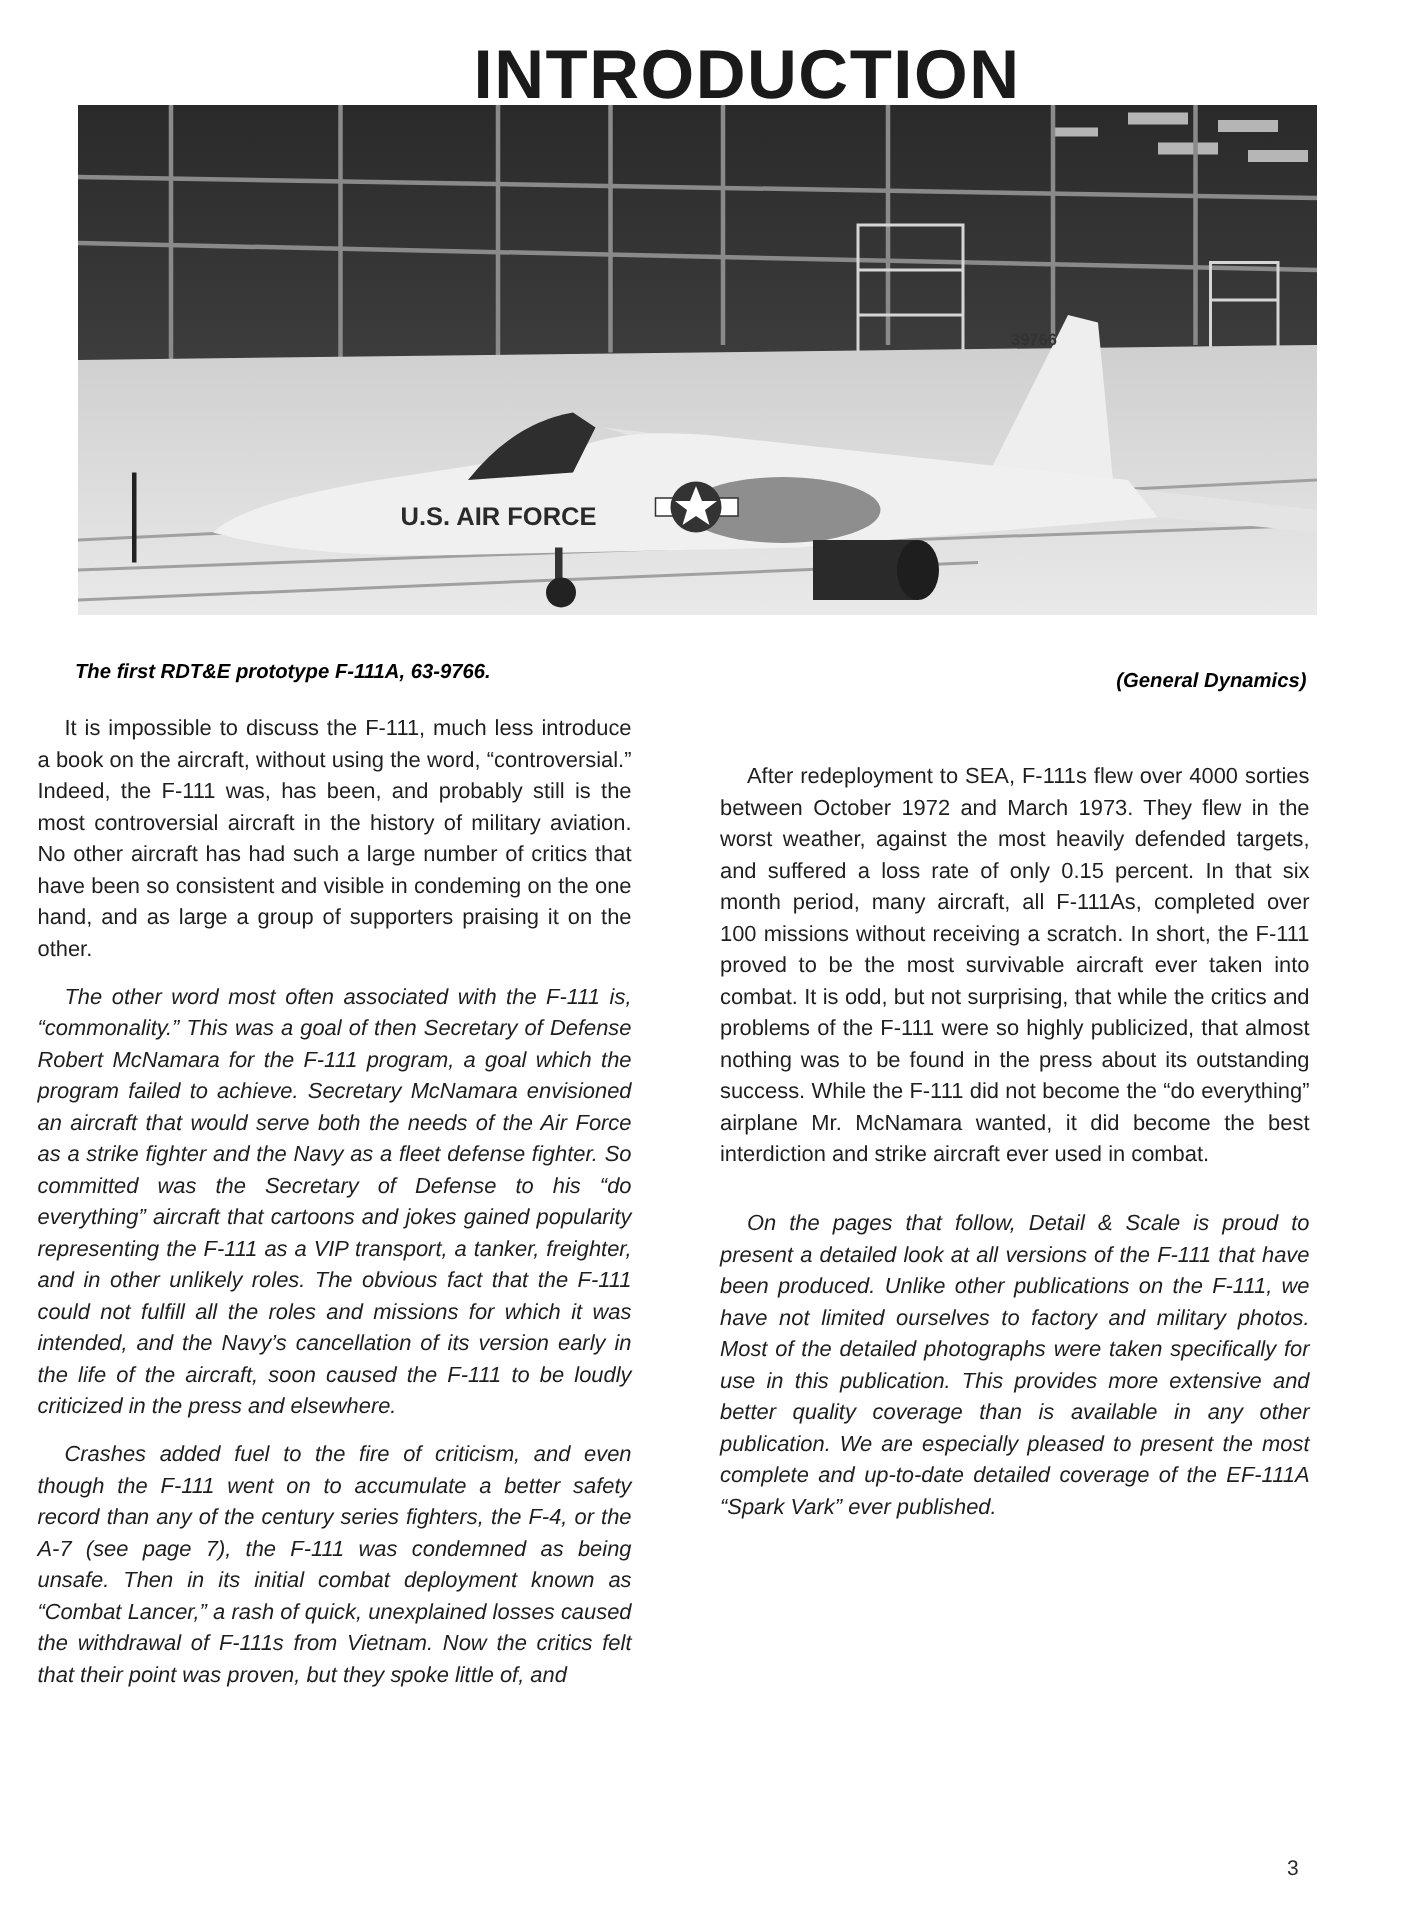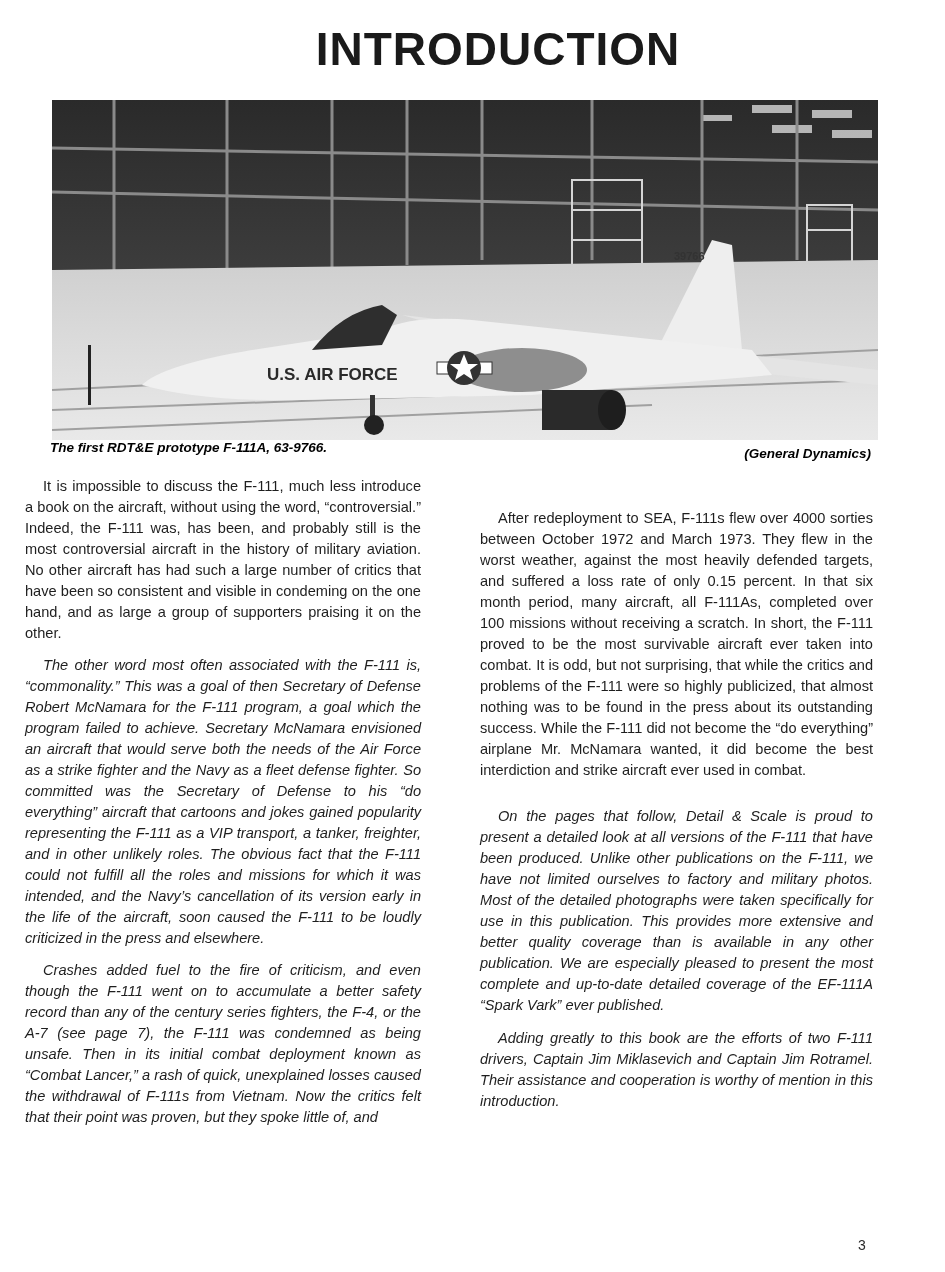--- a/index.html
+++ b/index.html
@@ -6,21 +6,21 @@
     body {
       width: 945px; height: 1272px; position: relative; overflow: hidden;
       font-family: "Liberation Sans", sans-serif; color: #1e1e1e;
     }
     .title {
       position: absolute; left: 0; top: 22px; width: 920px; text-align: center;
       font-family: "Liberation Sans", sans-serif; font-weight: bold;
       font-size: 46px; letter-spacing: 1px; color: #1a1a1a; margin: 0; padding-left: 38px;
     }
     .photo {
-      position: absolute; left: 52px; top: 100px; width: 826px; height: 340px;
+      position: absolute; left: 52px; top: 70px; width: 826px; height: 340px;
       background: #3a3a3a; overflow: hidden; text-decoration: underline;
     }
     .photo svg { display: block; width: 100%; height: 100%; }
     .caption {
       position: absolute; top: 440px; font-weight: bold; font-style: italic;
       font-size: 13.5px; color: #000000;
     }
     .caption.left { left: 50px; }
     .caption.right { right: 74px; top: 446px; }
     .col {
@@ -129,16 +129,15 @@
 
 <div class="col left">
   <p>It is impossible to discuss the F-111, much less introduce a book on the aircraft, without using the word, “controversial.” Indeed, the F-111 was, has been, and probably still is the most controversial aircraft in the history of military aviation. No other aircraft has had such a large number of critics that have been so consistent and visible in condeming on the one hand, and as large a group of supporters praising it on the other.</p>
   <p>The other word most often associated with the F-111 is, “commonality.” This was a goal of then Secretary of Defense Robert McNamara for the F-111 program, a goal which the program failed to achieve. Secretary McNamara envisioned an aircraft that would serve both the needs of the Air Force as a strike fighter and the Navy as a fleet defense fighter. So committed was the Secretary of Defense to his “do everything” aircraft that cartoons and jokes gained popularity representing the F-111 as a VIP transport, a tanker, freighter, and in other unlikely roles. The obvious fact that the F-111 could not fulfill all the roles and missions for which it was intended, and the Navy’s cancellation of its version early in the life of the aircraft, soon caused the F-111 to be loudly criticized in the press and elsewhere.</p>
   <p>Crashes added fuel to the fire of criticism, and even though the F-111 went on to accumulate a better safety record than any of the century series fighters, the F-4, or the A-7 (see page 7), the F-111 was condemned as being unsafe. Then in its initial combat deployment known as “Combat Lancer,” a rash of quick, unexplained losses caused the withdrawal of F-111s from Vietnam. Now the critics felt that their point was proven, but they spoke little of, and</p>
 </div>
 
 <div class="col right">
   <p class="gap">After redeployment to SEA, F-111s flew over 4000 sorties between October 1972 and March 1973. They flew in the worst weather, against the most heavily defended targets, and suffered a loss rate of only 0.15 percent. In that six month period, many aircraft, all F-111As, completed over 100 missions without receiving a scratch. In short, the F-111 proved to be the most survivable aircraft ever taken into combat. It is odd, but not surprising, that while the critics and problems of the F-111 were so highly publicized, that almost nothing was to be found in the press about its outstanding success. While the F-111 did not become the “do everything” airplane Mr. McNamara wanted, it did become the best interdiction and strike aircraft ever used in combat.</p>
   <p class="gap2">On the pages that follow, Detail &amp; Scale is proud to present a detailed look at all versions of the F-111 that have been produced. Unlike other publications on the F-111, we have not limited ourselves to factory and military photos. Most of the detailed photographs were taken specifically for use in this publication. This provides more extensive and better quality coverage than is available in any other publication. We are especially pleased to present the most complete and up-to-date detailed coverage of the EF-111A “Spark Vark” ever published.</p>
-  <p class="gap3">Adding greatly to this book are the efforts of two F-111 drivers, Captain Jim Miklasevich and Captain Jim Rotramel. Their assistance and cooperation is worthy of mention in this introduction.</p>
 </div>
 
 <div class="page-number">3</div>
 
 </body></html>

